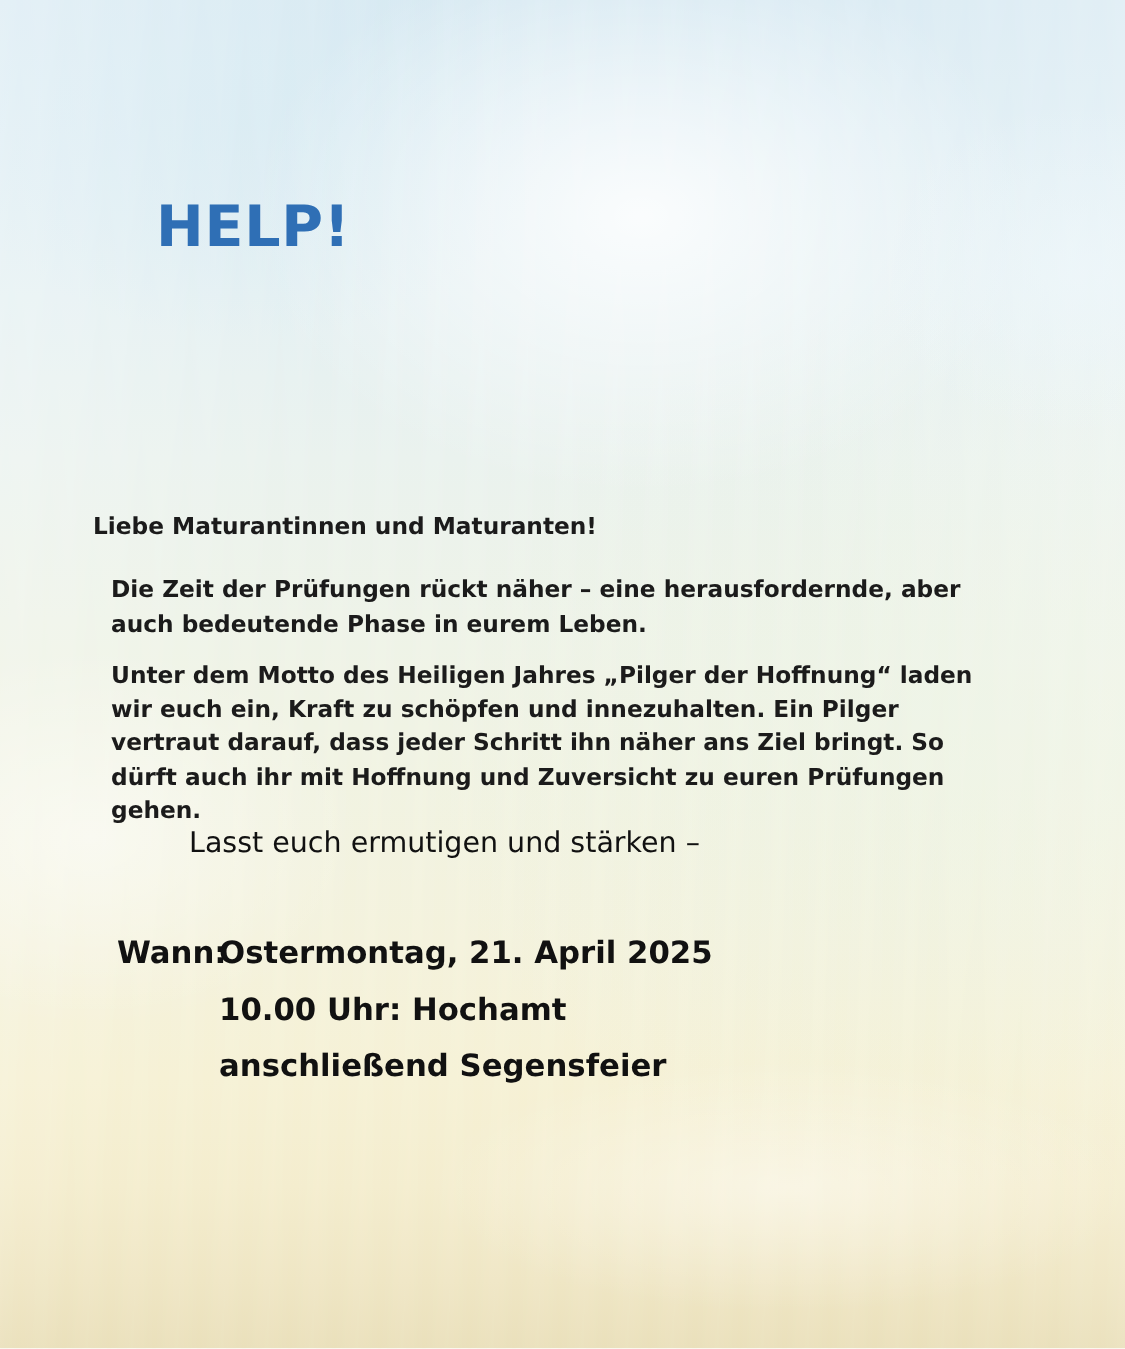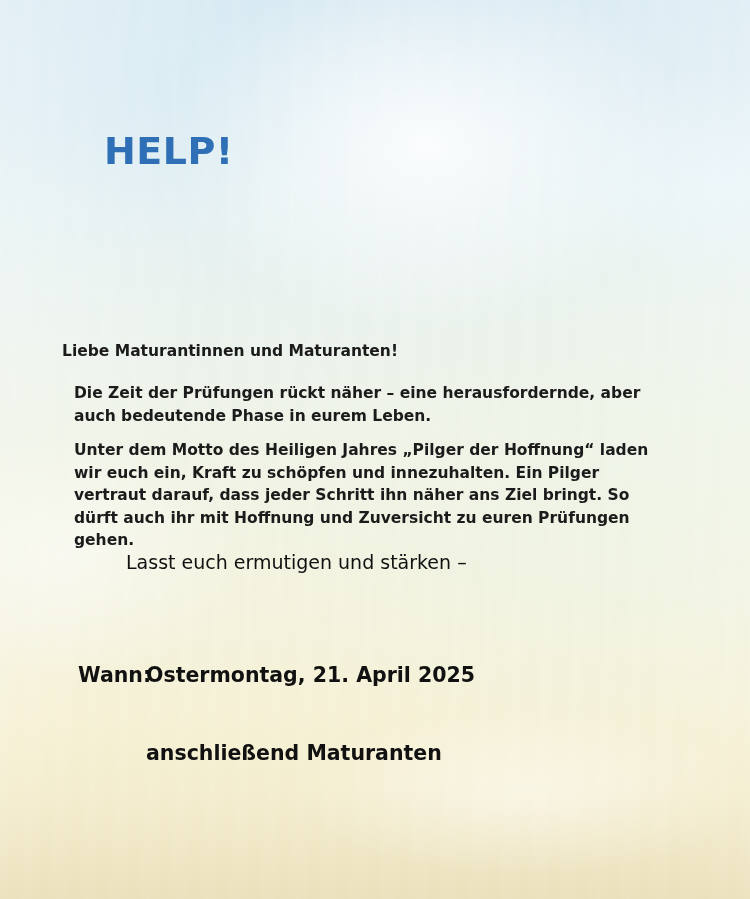--- a/index.html
+++ b/index.html
@@ -134,21 +134,20 @@
     align-items: baseline;
     margin-bottom: 17px;
   }
   .detail-label {
     width: 68px;
     flex: 0 0 68px;
     white-space: pre;
   }
   .detail-value {
     flex: 1 1 auto;
-    margin-top: 40px;
   }
   .detail-row.indent .detail-label {
     width: 68px;
     flex: 0 0 68px;
   }
 </style>
 </head>
 <body>
 
 <div class="poster">
@@ -171,18 +170,22 @@
       <div>Lasst euch ermutigen und stärken –</div>
     </div>
 
     <div class="details">
       <div class="detail-row">
         <span class="detail-label">Wann:</span>
         <span class="detail-value">Ostermontag, 21. April 2025</span>
       </div>
       <div class="detail-row indent">
         <span class="detail-label"></span>
-        <span class="detail-value">anschließend Maturanten</span>
+        <span class="detail-value">10.00 Uhr: Hochamt</span>
+      </div>
+      <div class="detail-row indent">
+        <span class="detail-label"></span>
+        <span class="detail-value">anschließend Segensfeier</span>
       </div>
     </div>
 
   </div>
 </div>
 
 </body></html>

